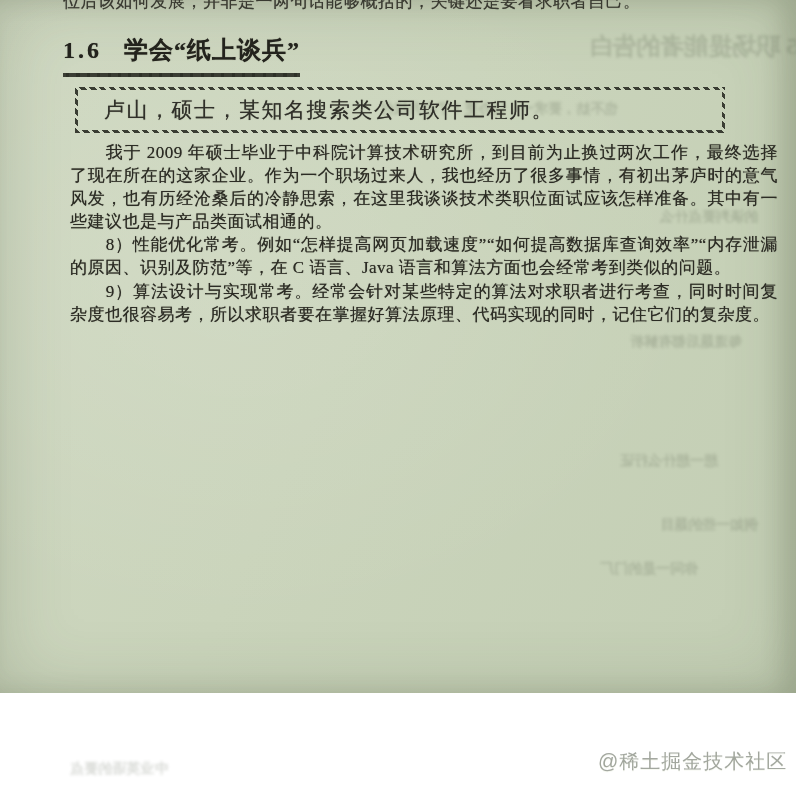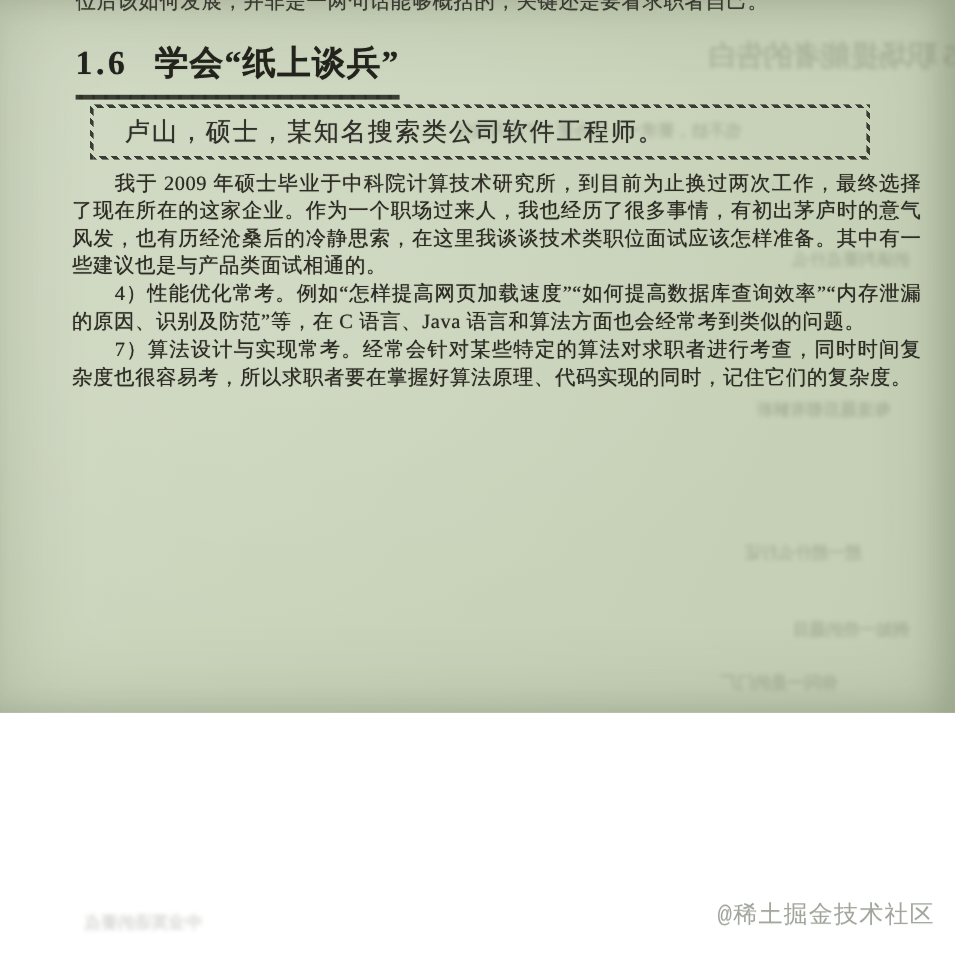--- a/index.html
+++ b/index.html
@@ -2,42 +2,42 @@
 <html><head>
 <meta charset="utf-8">
 <style>
   html, body {
     margin: 0; padding: 0;
     width: 796px; height: 794px;
     overflow: hidden;
   }
   .page {
     position: relative;
-    width: 796px; height: 594px;
+    width: 796px; height: 693px;
     background:
       radial-gradient(ellipse at 30% 40%, rgba(255,255,255,0.10), rgba(0,0,0,0) 60%),
       linear-gradient(115deg, #cfd8c1 0%, #cad4bb 45%, #c3ceb4 100%);
     box-shadow: inset 0 0 70px rgba(70,80,55,0.22), inset -14px 0 22px rgba(60,70,45,0.16);
     font-family: "Liberation Serif", "DejaVu Serif", serif;
     color: #2c2c25;
   }
   .ink { text-shadow: 0 0 0.7px rgba(45,45,35,0.75); }
 
   
   .top-line {
     position: absolute; top: -10px; left: 63px; width: 710px;
     font-size: 17px; line-height: 23px; letter-spacing: 0.5px;
     white-space: nowrap; overflow: hidden;
     filter: blur(0.4px); opacity: 0.9;
   }
 
   
   .heading {
     position: absolute; top: 34px; left: 63px;
-    font-size: 28px; font-weight: bold; color: #23231d;
+    font-size: 24px; font-weight: bold; color: #23231d;
     padding-bottom: 7px;
     border-bottom: 4px solid transparent;
     border-image: repeating-linear-gradient(90deg, #3a3d33 0 7px, #2e3128 7px 10px) 4;
     letter-spacing: 1px;
   }
   .heading .num { margin-right: 22px; letter-spacing: 3px; }
 
   
   .quote-box {
     position: absolute; top: 87px; left: 75px;
@@ -46,42 +46,42 @@
     border-image: repeating-linear-gradient(45deg, #3a3d33 0, #3a3d33 4px, rgba(0,0,0,0) 4px, rgba(0,0,0,0) 7px) 3;
     display: flex; align-items: center;
   }
   .quote-box .quote-text {
     padding-left: 26px;
     font-size: 21px; letter-spacing: 1.5px; color: #30302a;
   }
 
   
   .body-text {
-    position: absolute; top: 141px; left: 60px; width: 708px;
+    position: absolute; top: 141px; left: 70px; width: 708px;
     font-size: 17px; line-height: 23.1px; letter-spacing: 0.5px;
     text-align: justify;
   }
   .body-text p { margin: 0; text-indent: 2.1em; }
 
   
   .bleed {
     position: absolute;
     transform: scaleX(-1);
     filter: blur(1.6px);
     opacity: 0.22;
     color: #4c5542;
     font-weight: bold;
     white-space: nowrap;
     pointer-events: none;
   }
 
   
   .watermark {
     position: absolute; top: 748px; left: 598px;
-    font-family: Liberation Mono, monospace;
+    font-family: Liberation Sans, sans-serif;
     font-size: 20px; letter-spacing: 1px;
     color: rgba(108,114,104,0.62);
     text-shadow: 0 1px 0 rgba(235,240,225,0.45);
   }
 </style>
 </head>
 <body>
 
 <div class="page">
 
@@ -99,19 +99,19 @@
   <div class="heading ink">
     <span class="num">1.6</span><span>学会“纸上谈兵”</span>
   </div>
 
   <div class="quote-box">
     <span class="quote-text ink">卢山，硕士，某知名搜索类公司软件工程师。</span>
   </div>
 
   <div class="body-text ink">
     <p>我于 2009 年硕士毕业于中科院计算技术研究所，到目前为止换过两次工作，最终选择了现在所在的这家企业。作为一个职场过来人，我也经历了很多事情，有初出茅庐时的意气风发，也有历经沧桑后的冷静思索，在这里我谈谈技术类职位面试应该怎样准备。其中有一些建议也是与产品类面试相通的。</p>
-    <p>4）性能优化常考。例如“怎样提高网页加载速度”“如何提高数据库查询效率”“内存泄漏的原因、识别及防范”等，在 C 语言、Java 语言和算法方面也会经常考到类似的问题。</p>
-    <p>7）算法设计与实现常考。经常会针对某些特定的算法对求职者进行考查，同时时间复杂度也很容易考，所以求职者要在掌握好算法原理、代码实现的同时，记住它们的复杂度。</p>
+    <p>8）性能优化常考。例如“怎样提高网页加载速度”“如何提高数据库查询效率”“内存泄漏的原因、识别及防范”等，在 C 语言、Java 语言和算法方面也会经常考到类似的问题。</p>
+    <p>9）算法设计与实现常考。经常会针对某些特定的算法对求职者进行考查，同时时间复杂度也很容易考，所以求职者要在掌握好算法原理、代码实现的同时，记住它们的复杂度。</p>
   </div>
 
   <div class="watermark">@稀土掘金技术社区</div>
 
 </div>
 
 </body></html>

